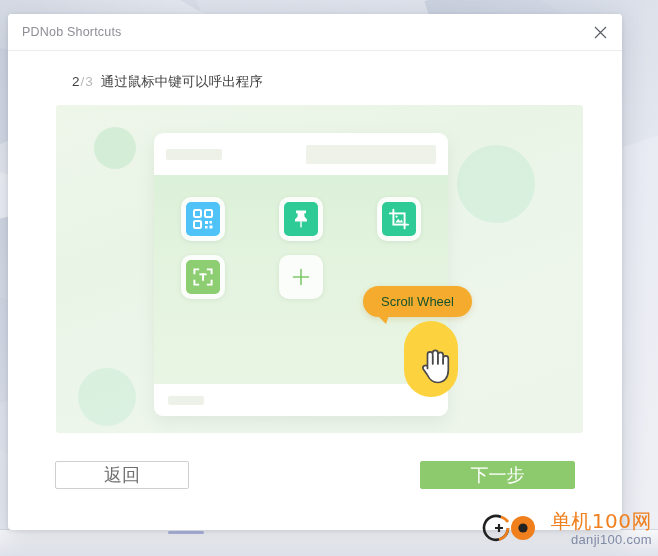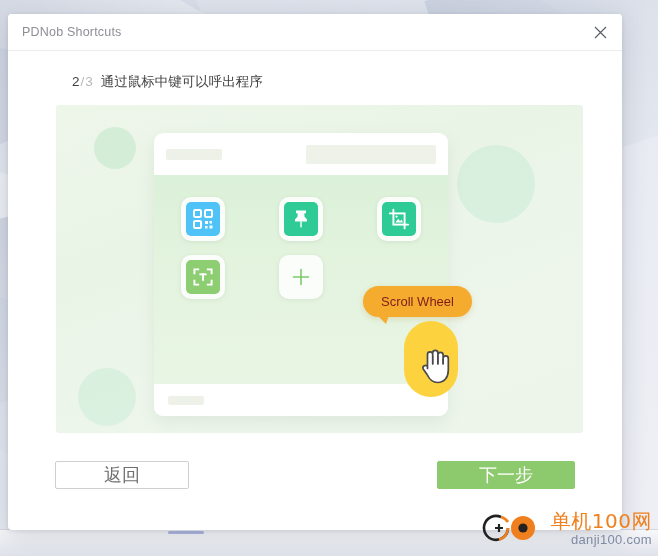--- a/index.html
+++ b/index.html
@@ -198,21 +198,21 @@
     padding-left: 14px;
   }
   #ph-footer { width: 36px; height: 9px; }
 
   
   #tooltip {
     position: absolute;
     left: 307px;
     top: 181px;
     background: #f5ab2d;
-    color: #7f1d1d;
+    color: #14532d;
     font-size: 13px;
     padding: 8px 18px;
     border-radius: 18px;
     white-space: nowrap;
     box-shadow: 0 2px 6px rgba(180,130,30,.22);
   }
   #tooltip::after {
     content: "";
     position: absolute;
     left: 14px;
@@ -261,21 +261,21 @@
     box-sizing: border-box;
   }
   #btn-back {
     width: 134px;
     height: 28px;
     background: #ffffff;
     border: 1px solid #cfcfcf;
     color: #6f6f6f;
   }
   #btn-next {
-    width: 138px;
+    width: 155px;
     height: 28px;
     background: #8cca6d;
     border: 1px solid #8cca6d;
     color: #ffffff;
   }
 
   
   #watermark {
     position: absolute;
     right: 6px;

